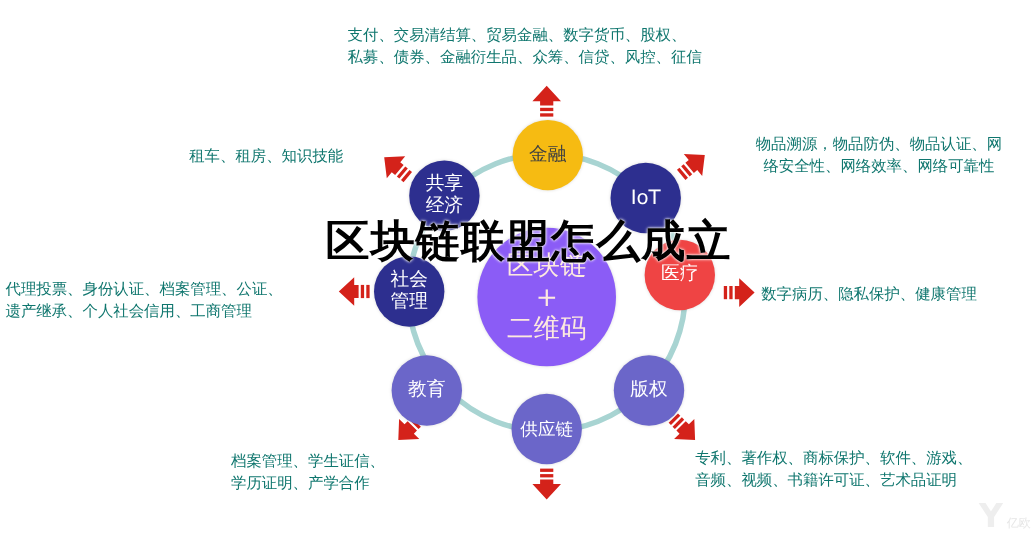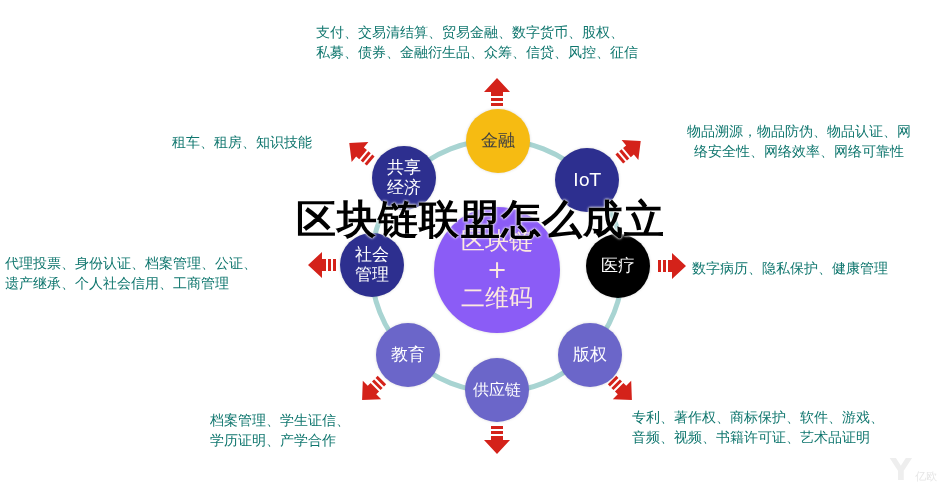--- a/index.html
+++ b/index.html
@@ -98,25 +98,25 @@
   <div class="node small" style="left:372px; top:146px; background:#2d2f8f; flex-direction:column;">
     <span>共享</span>
     <span>经济</span>
   </div>
 
   <div class="node small" style="left:340px; top:233px; background:#2d2f8f; flex-direction:column;">
     <span>社会</span>
     <span>管理</span>
   </div>
 
-  <div class="node small" style="left:586px; top:234px; background:#000000;">
+  <div class="node small" style="left:586px; top:218px; background:#ef4444;">
     <span>医疗</span>
   </div>
 
-  <div class="node small" style="left:376px; top:323px; background:#6b66c9;">
+  <div class="node small" style="left:356px; top:323px; background:#6b66c9;">
     <span>教育</span>
   </div>
 
   <div class="node small" style="left:558px; top:323px; background:#6b66c9;">
     <span>版权</span>
   </div>
 
   <div class="node small" style="left:465px; top:358px; background:#6b66c9; font-size:16px;">
     <span>供应链</span>
   </div>

